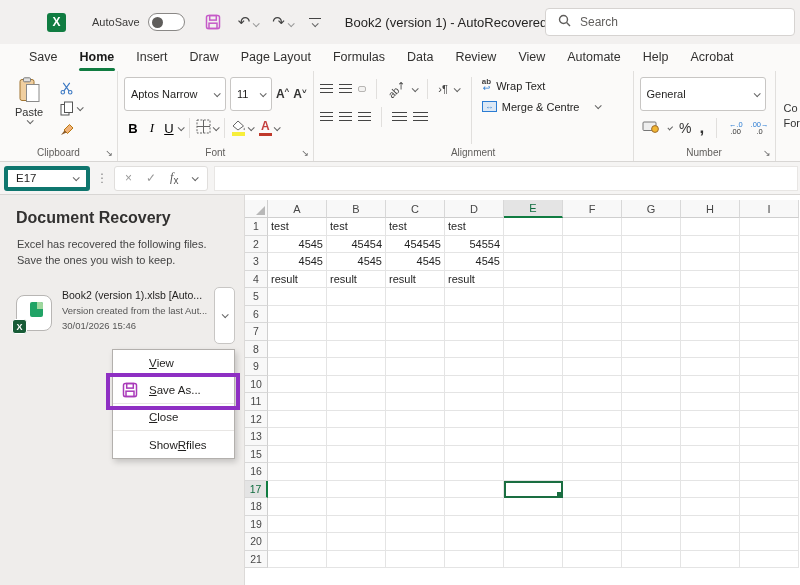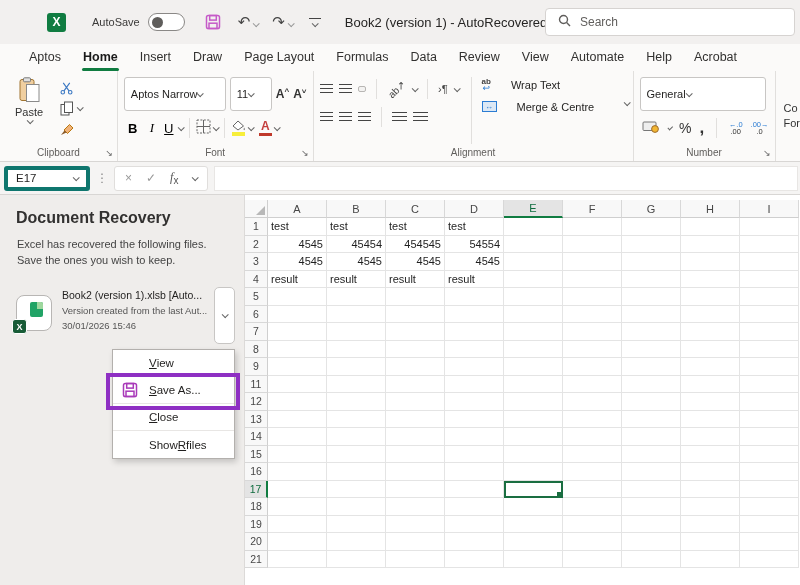--- a/index.html
+++ b/index.html
@@ -36,40 +36,40 @@
 
   
   .g-clip { width:117px; }
   .paste-btn { width:46px; display:flex; flex-direction:column; align-items:center; font-size:11px; color:#333; gap:1px; }
   .clip-col { display:flex; flex-direction:column; justify-content:space-between; padding:2px 0 6px 8px; }
   .clip-col .row { display:flex; align-items:center; gap:3px; height:18px; }
 
   
   .g-font { width:196px; }
   .fcol { display:flex; flex-direction:column; width:100%; }
-  .combo { background:#fff; border:1px solid #c8c6c4; border-radius:3px; height:16px; display:flex; align-items:center; justify-content:flex-start; padding:16px 6px; font-size:11px; color:#201f1e; }
+  .combo { background:#fff; border:1px solid #c8c6c4; border-radius:3px; height:16px; display:flex; align-items:center; justify-content:space-between; padding:16px 6px; font-size:11px; color:#201f1e; }
   .frow1 { display:flex; gap:4px; align-items:center; }
   .frow2 { display:flex; gap:2px; align-items:center; margin-top:7px; }
   .bld { font-weight:bold; font-size:13px; width:18px; text-align:center; }
   .itl { font-style:italic; font-family:"Liberation Serif", serif; font-size:13px; width:16px; text-align:center; }
   .unl { text-decoration:underline; font-size:13px; width:14px; text-align:center; }
   .fontA { font-size:12px; font-weight:bold; color:#333; }
   .fontA .s { font-size:8px; vertical-align:top; }
   .color-chip { display:inline-flex; flex-direction:column; align-items:center; line-height:1; }
   .color-chip .bar { width:13px; height:3.5px; margin-top:1px; }
   .vsep { width:1px; height:20px; background:#e1dfdd; margin:0 4px; }
 
   
   .g-align { width:320px; }
   .al-left { display:flex; flex-direction:column; gap:8px; padding-top:2px; }
   .al-row { display:flex; align-items:center; gap:6px; }
   .li { width:13px; height:10px; background:repeating-linear-gradient(#444 0 1.5px, transparent 1.5px 4px); }
   .boxed { border:1px solid #b8b6b4; background:#f3f2f1; border-radius:2px; padding:2px 3px; }
   .al-right { margin-left:12px; border-left:1px solid #e1dfdd; padding-left:10px; display:flex; flex-direction:column; gap:8px; padding-top:2px; }
-  .cmd { display:flex; align-items:flex-start; gap:20px; font-size:11px; color:#252423; white-space:nowrap; }
+  .cmd { display:flex; align-items:center; gap:5px; font-size:11px; color:#252423; white-space:nowrap; }
   .wrapico { display:flex; flex-direction:column; line-height:0.8; font-size:8px; color:#444; align-items:center; }
   .wrapico i { color:#2b7cd3; font-style:normal; font-size:9px; }
   .mergeico { width:15px; height:11px; border:1px solid #2b7cd3; background:#dce8f5; display:flex; align-items:center; justify-content:center; font-size:8px; color:#2b7cd3; }
   .orient { transform:rotate(-45deg); font-size:10px; color:#444; display:inline-block; }
   .tdir { font-size:11px; color:#444; }
 
   
   .g-num { width:142px; }
   .nrow2 { display:flex; align-items:center; gap:8px; margin-top:7px; padding-left:2px; }
   .pct { font-size:14px; color:#333; }
@@ -160,21 +160,21 @@
       <svg width="13" height="13" viewBox="0 0 13 13" fill="none" stroke="#605e5c" stroke-width="1.4">
         <circle cx="5.5" cy="5.5" r="4"></circle>
           <path d="M8.6 8.6 L12 12"></path>
       </svg>
     </span>
     <span>Search</span>
   </div>
 </div>
 
 <div class="tabrow">
-  <span class="rtab">Aptos</span>
+  <span class="rtab">Save</span>
   <span class="rtab active">Home</span>
   <span class="rtab">Insert</span>
   <span class="rtab">Draw</span>
   <span class="rtab">Page Layout</span>
   <span class="rtab">Formulas</span>
   <span class="rtab">Data</span>
   <span class="rtab">Review</span>
   <span class="rtab">View</span>
   <span class="rtab">Automate</span>
   <span class="rtab">Help</span>
@@ -496,20 +496,32 @@
         <div class="cell"></div>
         <div class="cell"></div>
         <div class="cell"></div>
         <div class="cell"></div>
         <div class="cell"></div>
         <div class="cell"></div>
         <div class="cell"></div>
         <div class="cell"></div>
       </div>
       <div class="grow">
+        <div class="rowh">10</div>
+        <div class="cell"></div>
+        <div class="cell"></div>
+        <div class="cell"></div>
+        <div class="cell"></div>
+        <div class="cell"></div>
+        <div class="cell"></div>
+        <div class="cell"></div>
+        <div class="cell"></div>
+        <div class="cell"></div>
+      </div>
+      <div class="grow">
         <div class="rowh">11</div>
         <div class="cell"></div>
         <div class="cell"></div>
         <div class="cell"></div>
         <div class="cell"></div>
         <div class="cell"></div>
         <div class="cell"></div>
         <div class="cell"></div>
         <div class="cell"></div>
         <div class="cell"></div>
@@ -521,32 +533,20 @@
         <div class="cell"></div>
         <div class="cell"></div>
         <div class="cell"></div>
         <div class="cell"></div>
         <div class="cell"></div>
         <div class="cell"></div>
         <div class="cell"></div>
       </div>
       <div class="grow">
         <div class="rowh">13</div>
-        <div class="cell"></div>
-        <div class="cell"></div>
-        <div class="cell"></div>
-        <div class="cell"></div>
-        <div class="cell"></div>
-        <div class="cell"></div>
-        <div class="cell"></div>
-        <div class="cell"></div>
-        <div class="cell"></div>
-      </div>
-      <div class="grow">
-        <div class="rowh">14</div>
         <div class="cell"></div>
         <div class="cell"></div>
         <div class="cell"></div>
         <div class="cell"></div>
         <div class="cell"></div>
         <div class="cell"></div>
         <div class="cell"></div>
         <div class="cell"></div>
         <div class="cell"></div>
       </div>

